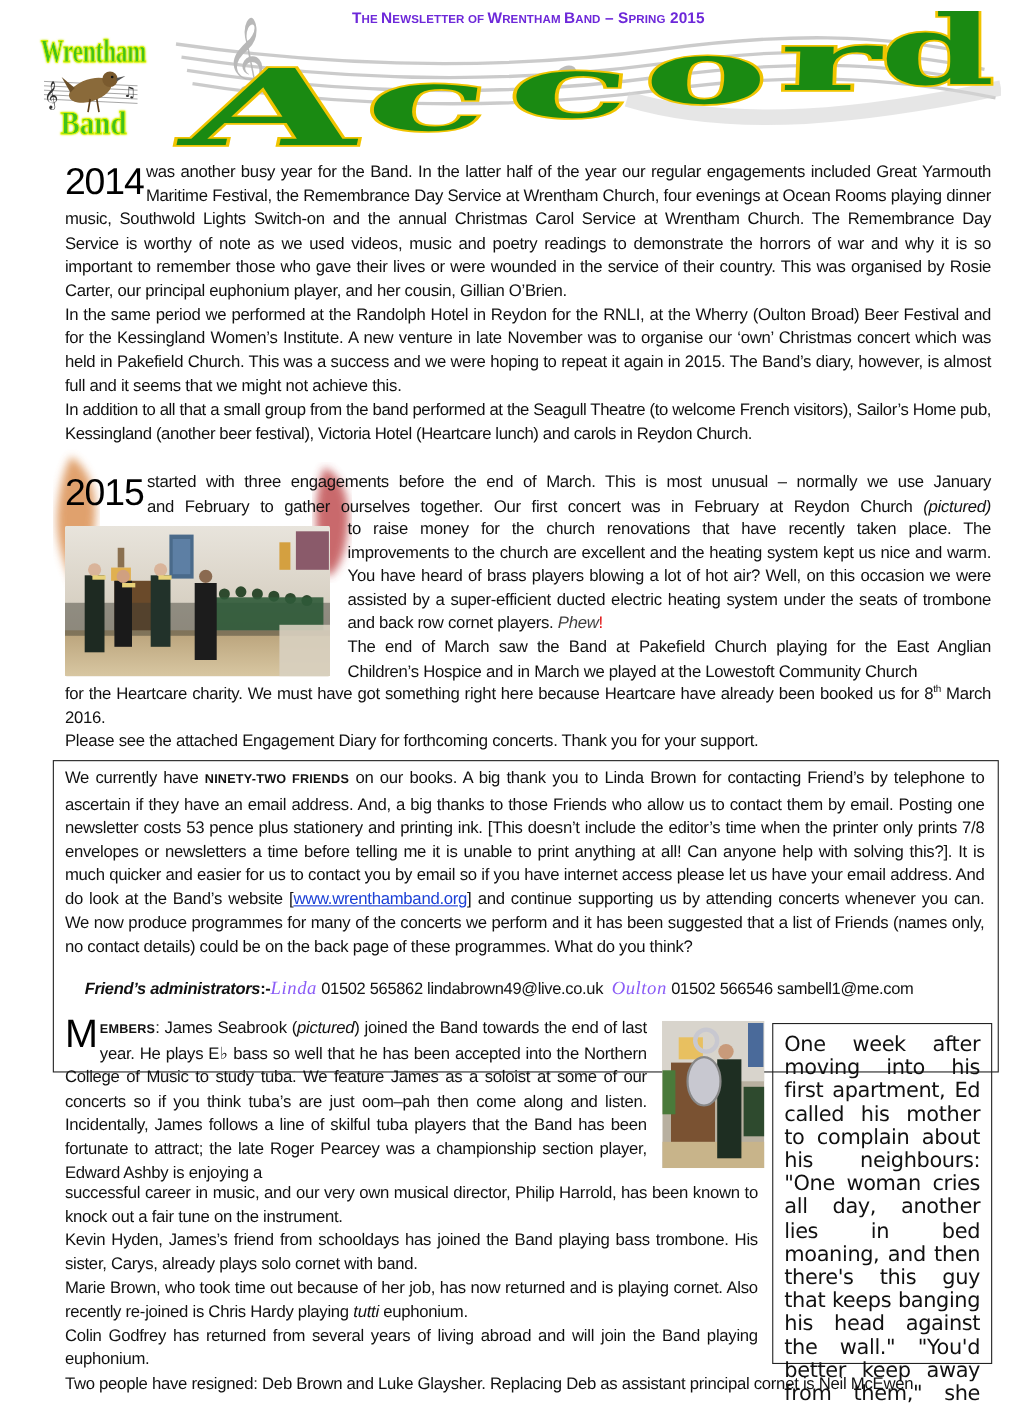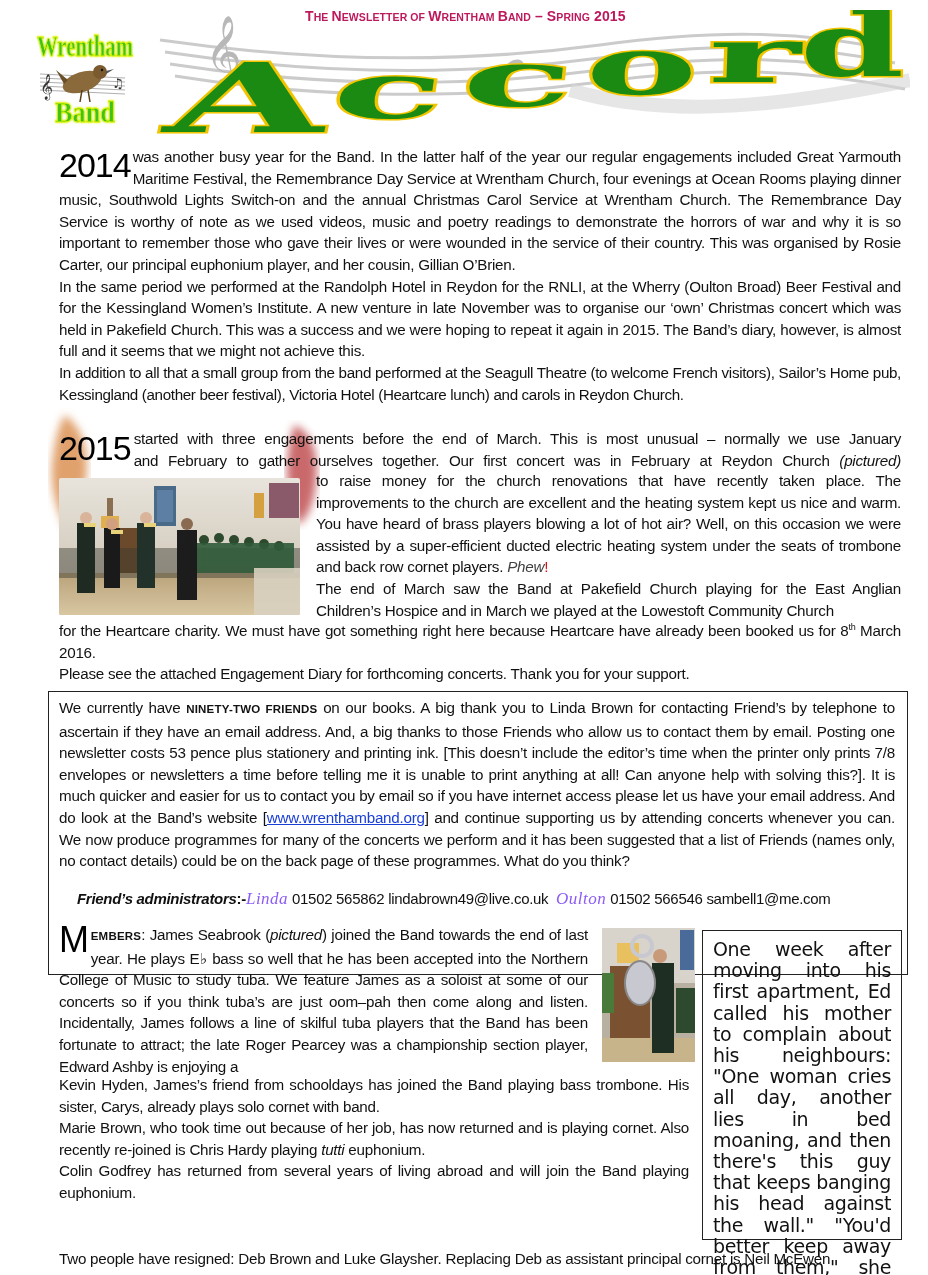--- a/index.html
+++ b/index.html
@@ -3,21 +3,21 @@
 <meta charset="utf-8">
 <style>
   html, body { margin:0; padding:0; background:#ffffff; }
   body { width:928px; height:1275px; position:relative; overflow:hidden;
          font-family:"Liberation Sans Narrow","Liberation Sans", sans-serif; color:#111; }
   .abs { position:absolute; }
   .txt { font-size:15.2px; line-height:21.6px; text-align:justify; letter-spacing:-0.25px; font-stretch:condensed; }
   .txt p { margin:0; }
 
   
-  #header-title { left:305px; top:8px; font-size:14px; font-weight:bold; letter-spacing:0.1px; color:#be185d; }
+  #header-title { left:320px; top:8px; font-size:14px; font-weight:bold; letter-spacing:0.1px; color:#6d28d9; }
   #header-title .sc { font-size:10.5px; }
   #logo { left:30px; top:22px; width:110px; height:104px; }
   #masthead { left:150px; top:10px; width:760px; height:130px; }
 
   
   .bigyear { font-size:34px; line-height:30px; font-weight:normal; color:#000; letter-spacing:-1px; }
 
   #photo-band { left:59px; top:478px; width:241px; height:137px; border-radius:2px; overflow:hidden; }
   #photo-tuba { left:602px; top:928px; width:93px; height:134px; overflow:hidden; }
 
@@ -228,20 +228,21 @@
     <circle cx="58" cy="28" r="7" fill="#c89a7a"></circle>
     <ellipse cx="38" cy="55" rx="15" ry="22" fill="#c8c8d0" stroke="#888" stroke-width="2"></ellipse>
     <circle cx="40" cy="18" r="10" fill="none" stroke="#c8c8d0" stroke-width="4"></circle>
     <g fill="#2e4a2e">
         <rect x="74" y="60" width="19" height="45"></rect>
       </g>
   </svg>
 </div>
 
 <div class="abs txt" style="left:59px; top:1074px; width:630px;">
+  <p>successful career in music, and our very own musical director, Philip Harrold, has been known to knock out a fair tune on the instrument.</p>
   <p>Kevin Hyden, James’s friend from schooldays has joined the Band playing bass trombone. His sister, Carys, already plays solo cornet with band.</p>
   <p><span>Marie Brown, who took time out because of her job, has now returned and is playing cornet. Also recently re-joined is Chris Hardy playing </span><em>tutti</em><span> euphonium.</span></p>
   <p>Colin Godfrey has returned from several years of living abroad and will join the Band playing euphonium.</p>
 </div>
 
 <div class="abs txt" style="left:59px; top:1248px; width:850px; white-space:nowrap; text-align:left;">
   <span>Two people have resigned: Deb Brown and Luke Glaysher. Replacing Deb as assistant principal cornet is Neil McEwen</span>
 </div>
 
 <div id="joke-box" class="abs">

